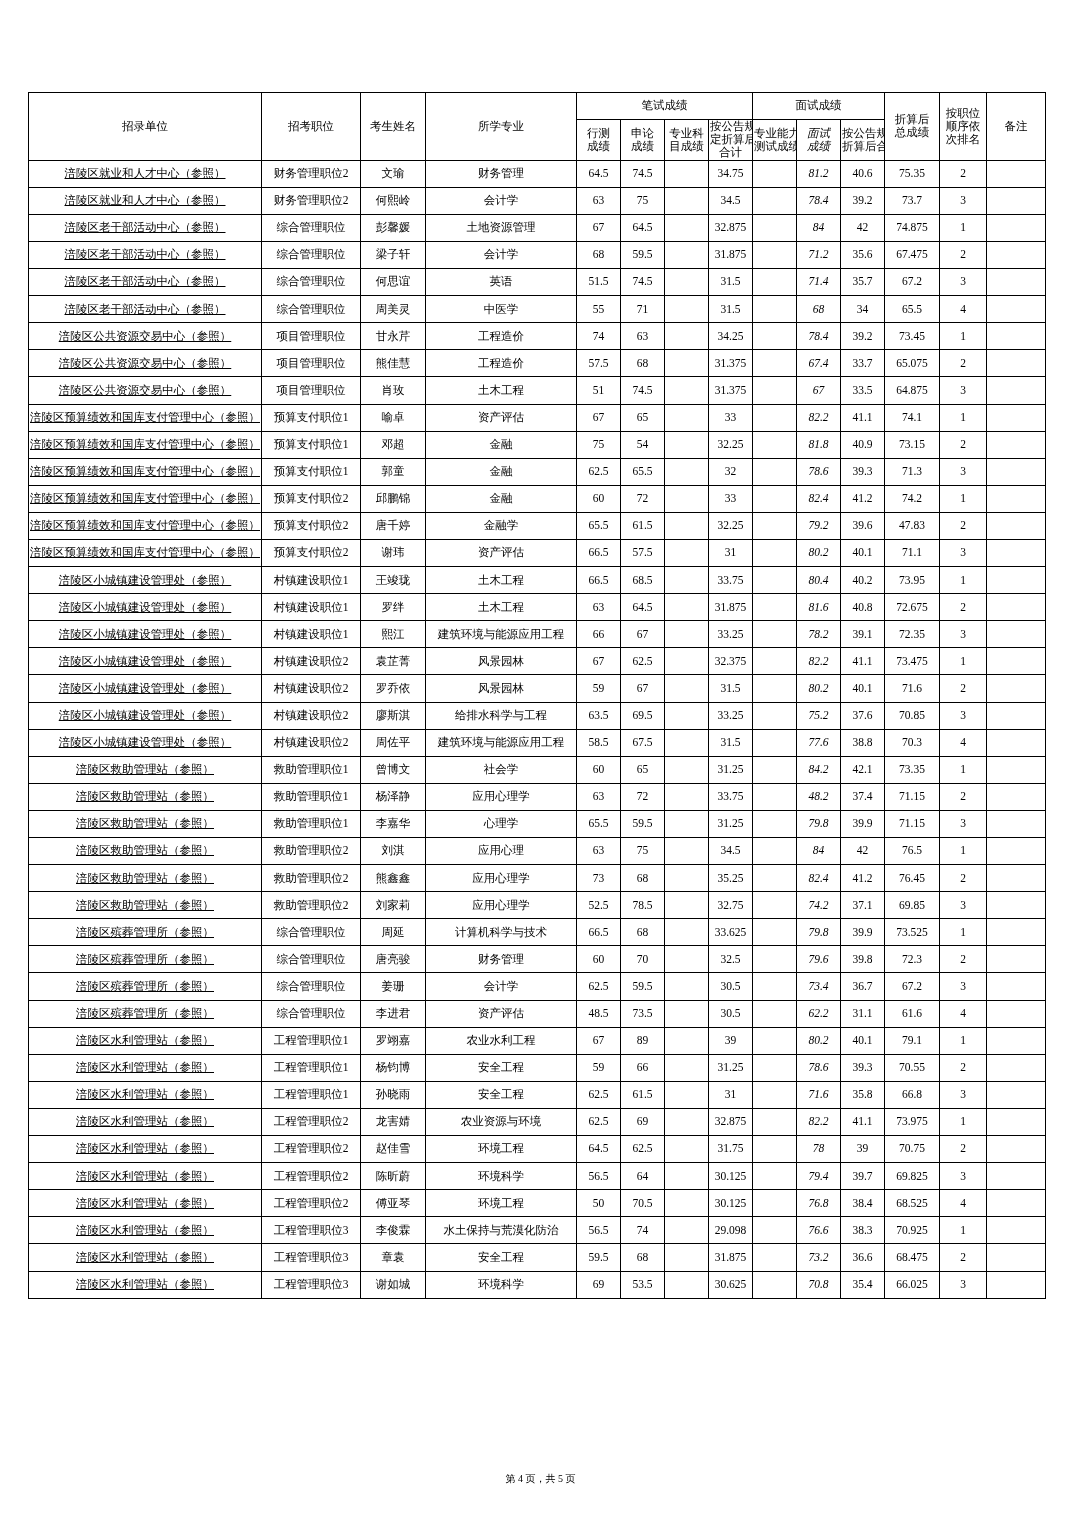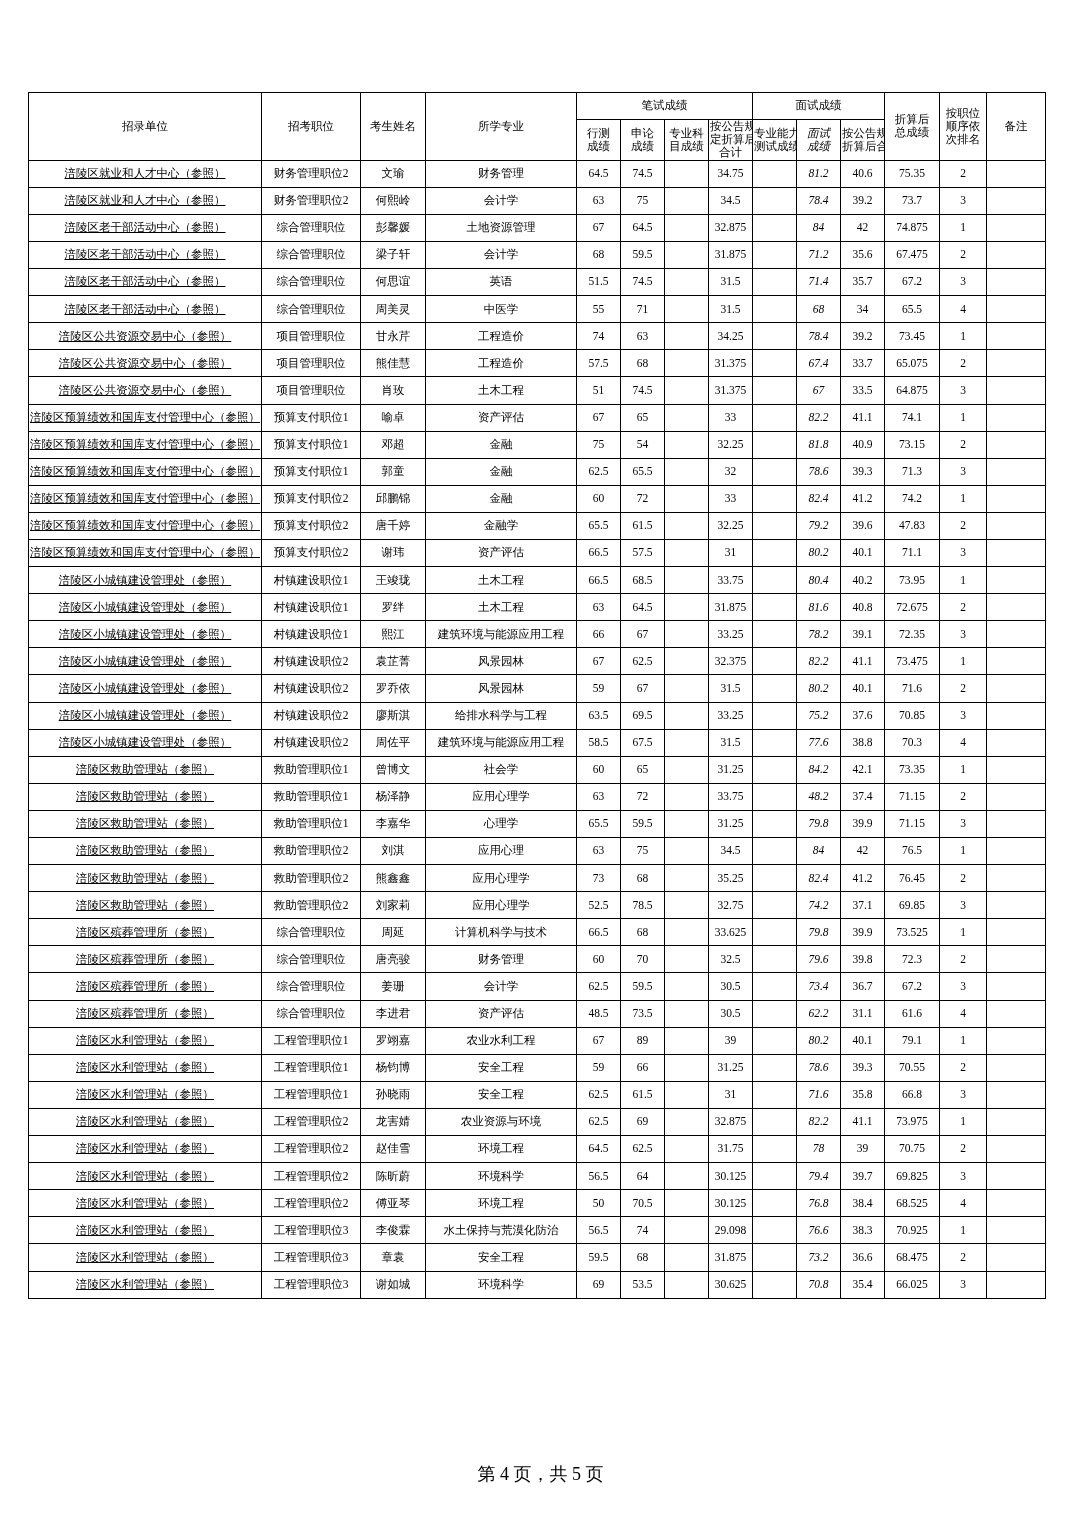--- a/index.html
+++ b/index.html
@@ -55,21 +55,21 @@
   .col-total  { width: 52px; }
   .col-rank   { width: 44px; }
   .col-remark { width: 56px; }
   .two-line { line-height: 1.12; }
   .footer {
     position: absolute;
     left: 7px;
     right: 0;
     bottom: 34px;
     text-align: center;
-    font-size: 18px;
+    font-size: 10px;
     font-family: "Liberation Serif", "DejaVu Serif", serif;
   }
   .unit-cell { font-size: 11.5px; text-decoration: underline; }
   .stack { display: block; }
 </style>
 </head>
 <body>
 
 <div class="page">
 

